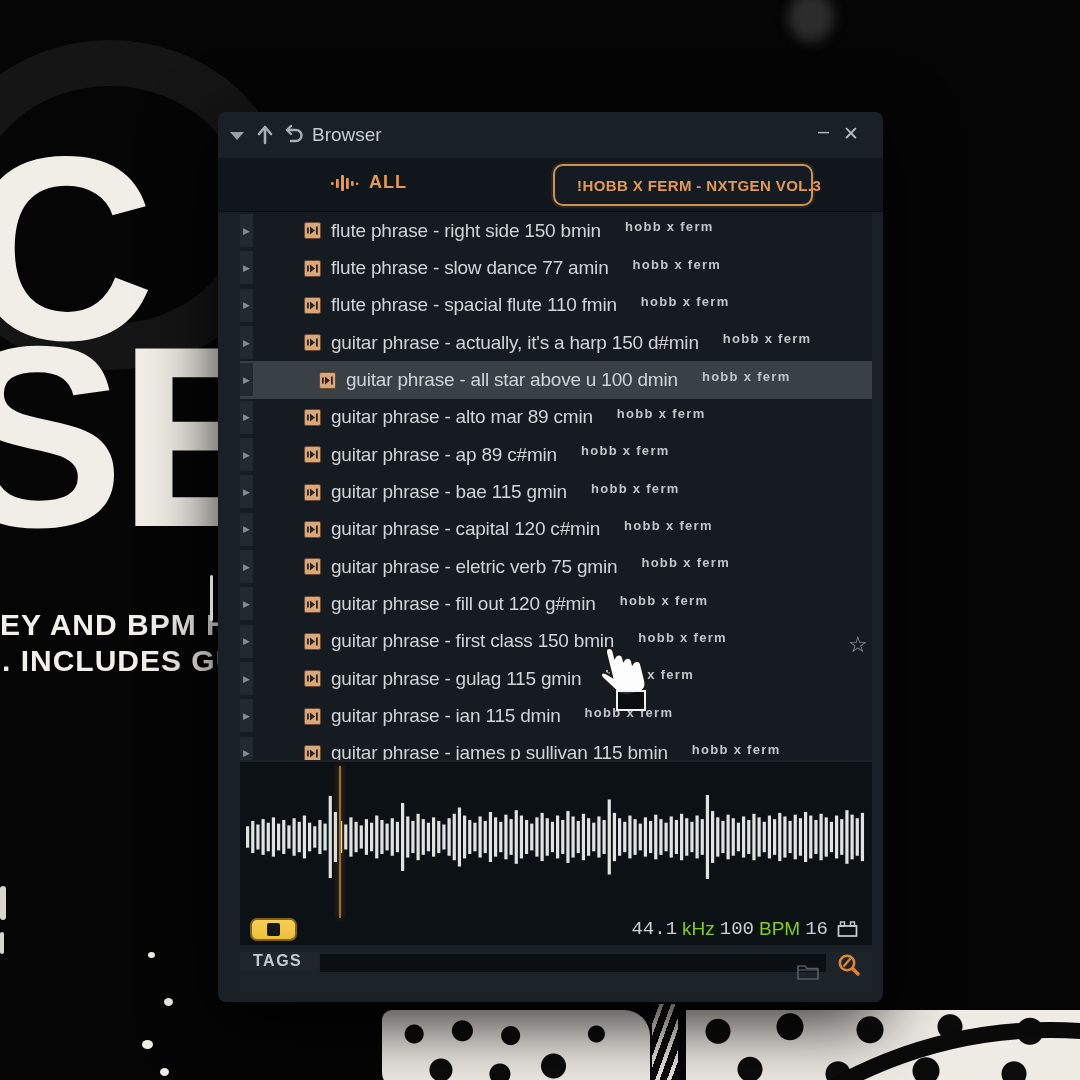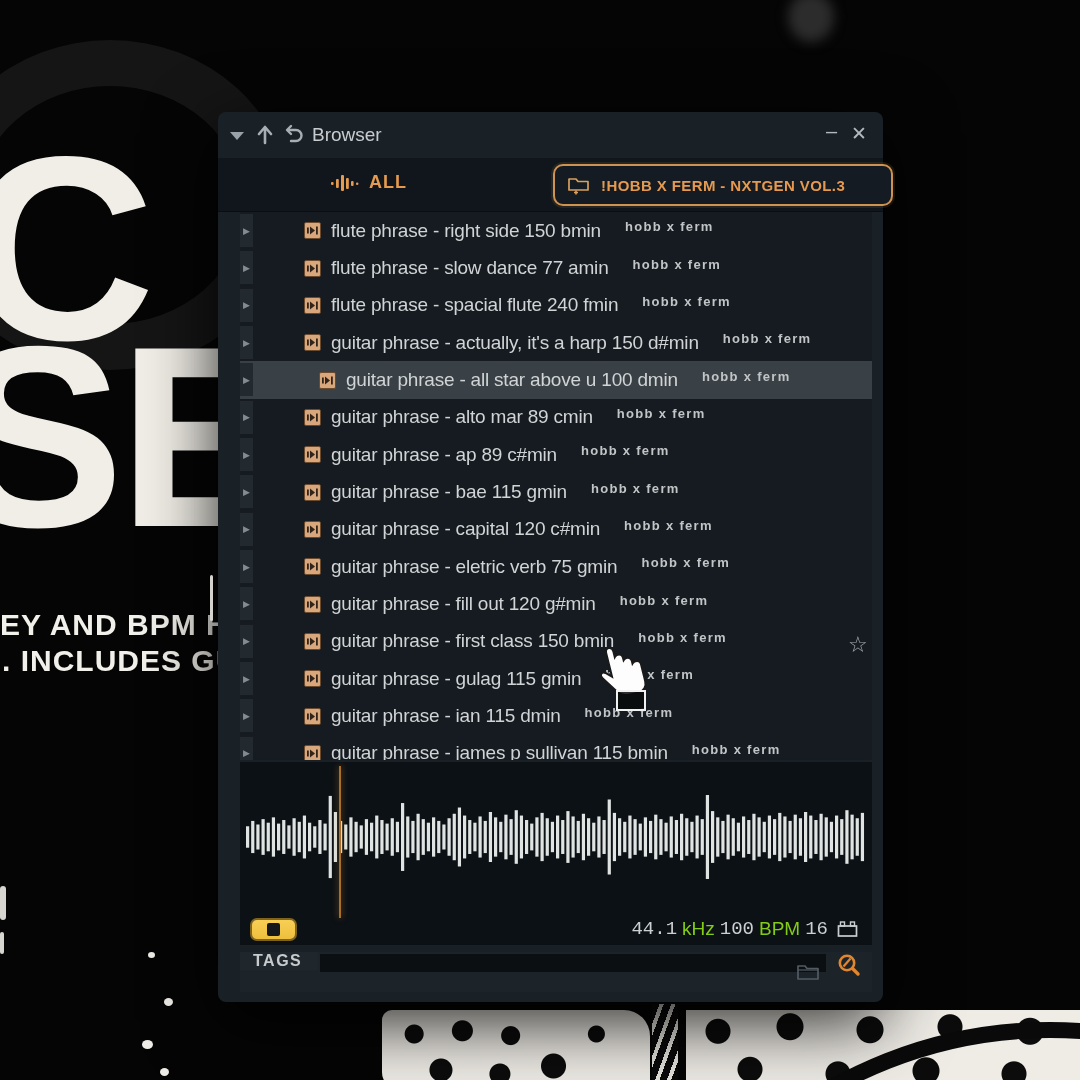--- a/index.html
+++ b/index.html
@@ -46,34 +46,34 @@
        radial-gradient(circle at 38% 84%,#0c0c0c 0 12px,transparent 13px),
        radial-gradient(circle at 60% 80%,#0c0c0c 0 13px,transparent 14px),
        radial-gradient(circle at 82% 84%,#0c0c0c 0 12px,transparent 13px);}
   .arc{position:absolute;left:600px;top:18px;width:900px;height:900px;border:16px solid #0a0a0a;
        border-radius:50%;}
 
   
   .window{position:absolute;left:218px;top:112px;width:665px;height:890px;background:#1a2126;
           border-radius:8px;box-shadow:0 20px 70px rgba(0,0,0,.85);font-family:"Liberation Sans",sans-serif;}
 
-  .titlebar{position:absolute;top:0;left:0;right:4px;height:46px;}
+  .titlebar{position:absolute;top:0;left:0;right:12px;height:46px;}
   .tb-collapse{position:absolute;left:12px;top:20px;width:0;height:0;
      border-left:7px solid transparent;border-right:7px solid transparent;border-top:8px solid #98a1a8;cursor:default;}
   .tb-ico{position:absolute;top:12px;width:22px;height:22px;}
   .tb-up{left:36px;} .tb-back{left:64px;}
   .tb-title{position:absolute;left:94px;top:12px;font-size:19px;color:#c7ccd0;}
   .tb-min{position:absolute;right:42px;top:8px;font-size:20px;color:#b3b9bf;}
   .tb-close{position:absolute;right:12px;top:10px;font-size:19px;color:#b3b9bf;}
 
   .filterbar{position:absolute;top:46px;left:0;right:0;height:54px;background:#10161b;
              border-bottom:1px solid #0a0e11;text-align:center;}
   .all-group{position:absolute;left:112px;top:14px;display:flex;align-items:center;gap:9px;}
   .all-label{color:#e59a4f;font-size:18px;font-weight:bold;letter-spacing:1px;}
-  .pack-button{position:absolute;left:335px;top:6px;width:340px;height:42px;border:2px solid #cf9351;
+  .pack-button{position:absolute;left:335px;top:6px;width:260px;height:42px;border:2px solid #cf9351;
       border-radius:10px;background:#141b22;display:flex;align-items:center;gap:10px;padding:0 12px;
       box-shadow:0 0 0 2px rgba(207,147,81,.12);}
   .pack-label{color:#e59a50;font-size:15px;font-weight:bold;letter-spacing:.4px;white-space:nowrap;}
 
   .list{position:absolute;top:100px;left:22px;right:11px;height:548px;background:#151b20;overflow:hidden;}
   .row{height:37.35px;display:flex;align-items:center;padding-left:64px;position:relative;white-space:nowrap;}
   .row.selected{background:#3a4146;padding-left:79px;}
   .grip{position:absolute;left:0;top:2px;width:13px;height:33px;background:#232a2f;color:#848c92;
         display:flex;align-items:center;justify-content:center;font-size:9px;}
   .clip-icon{width:17px;height:17px;background:#d8a87c;border:1px solid #6b4a2e;border-radius:2px;
@@ -204,21 +204,21 @@
 
       <div class="row">
         <div class="grip" hidden="">▶</div>
         <span class="clip-icon">
           <svg width="13" height="13" viewBox="0 0 13 13">
             <rect x="1" y="3.5" width="1.8" height="6" fill="#33241a"></rect>
             <polygon points="4,6.5 9,2.5 9,10.5" fill="#33241a" transform="rotate(180 6.5 6.5)"></polygon>
             <rect x="10" y="2.5" width="1.8" height="8" fill="#33241a"></rect>
           </svg>
         </span>
-        <span class="row-name">flute phrase - spacial flute 240 fmin</span>
+        <span class="row-name">flute phrase - spacial flute 110 fmin</span>
         <span class="row-tag">hobb x ferm</span>
       </div>
 
       <div class="row">
         <div class="grip" hidden="">▶</div>
         <span class="clip-icon">
           <svg width="13" height="13" viewBox="0 0 13 13">
             <rect x="1" y="3.5" width="1.8" height="6" fill="#33241a"></rect>
             <polygon points="4,6.5 9,2.5 9,10.5" fill="#33241a" transform="rotate(180 6.5 6.5)"></polygon>
             <rect x="10" y="2.5" width="1.8" height="8" fill="#33241a"></rect>

